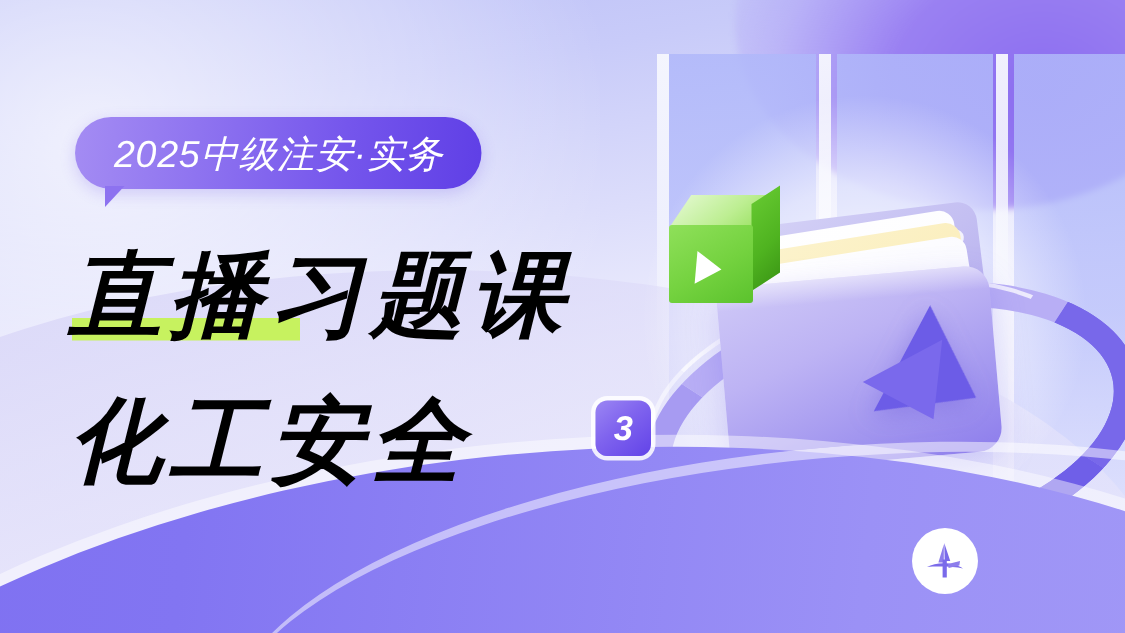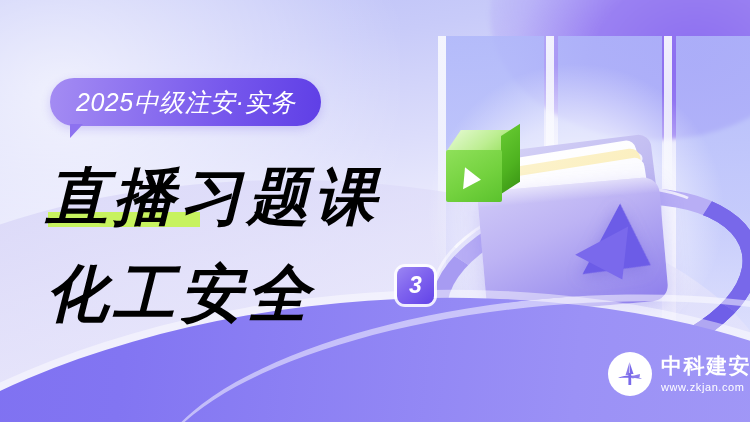--- a/index.html
+++ b/index.html
@@ -364,19 +364,15 @@
   <div class="logo">
     <div class="logo-mark">
       <svg width="34" height="34" viewBox="0 0 34 34" aria-hidden="true">
         <path d="M16.5 5 L20.5 17 L16.8 17 Z" fill="#7a6aea"></path>
         <path d="M16.2 6 L12.6 18 L16.2 18 Z" fill="#8d7dec"></path>
         <path d="M5 21 C11 17.5, 23 17.5, 29 22 C23 20.5, 11 20.5, 5 21 Z" fill="#7a6aea"></path>
         <path d="M15.4 16 L18.2 16 L18.2 28 L15.4 28 Z" fill="#7a6aea"></path>
         <path d="M19 19 L27 17 L26.6 20 L19.4 21.6 Z" fill="#8d7dec"></path>
       </svg>
     </div>
-    <div class="logo-text">
-      <div class="logo-name">中科建安</div>
-      <div class="logo-url">www.zkjan.com</div>
-    </div>
   </div>
 
 </div>
 
 </body></html>

